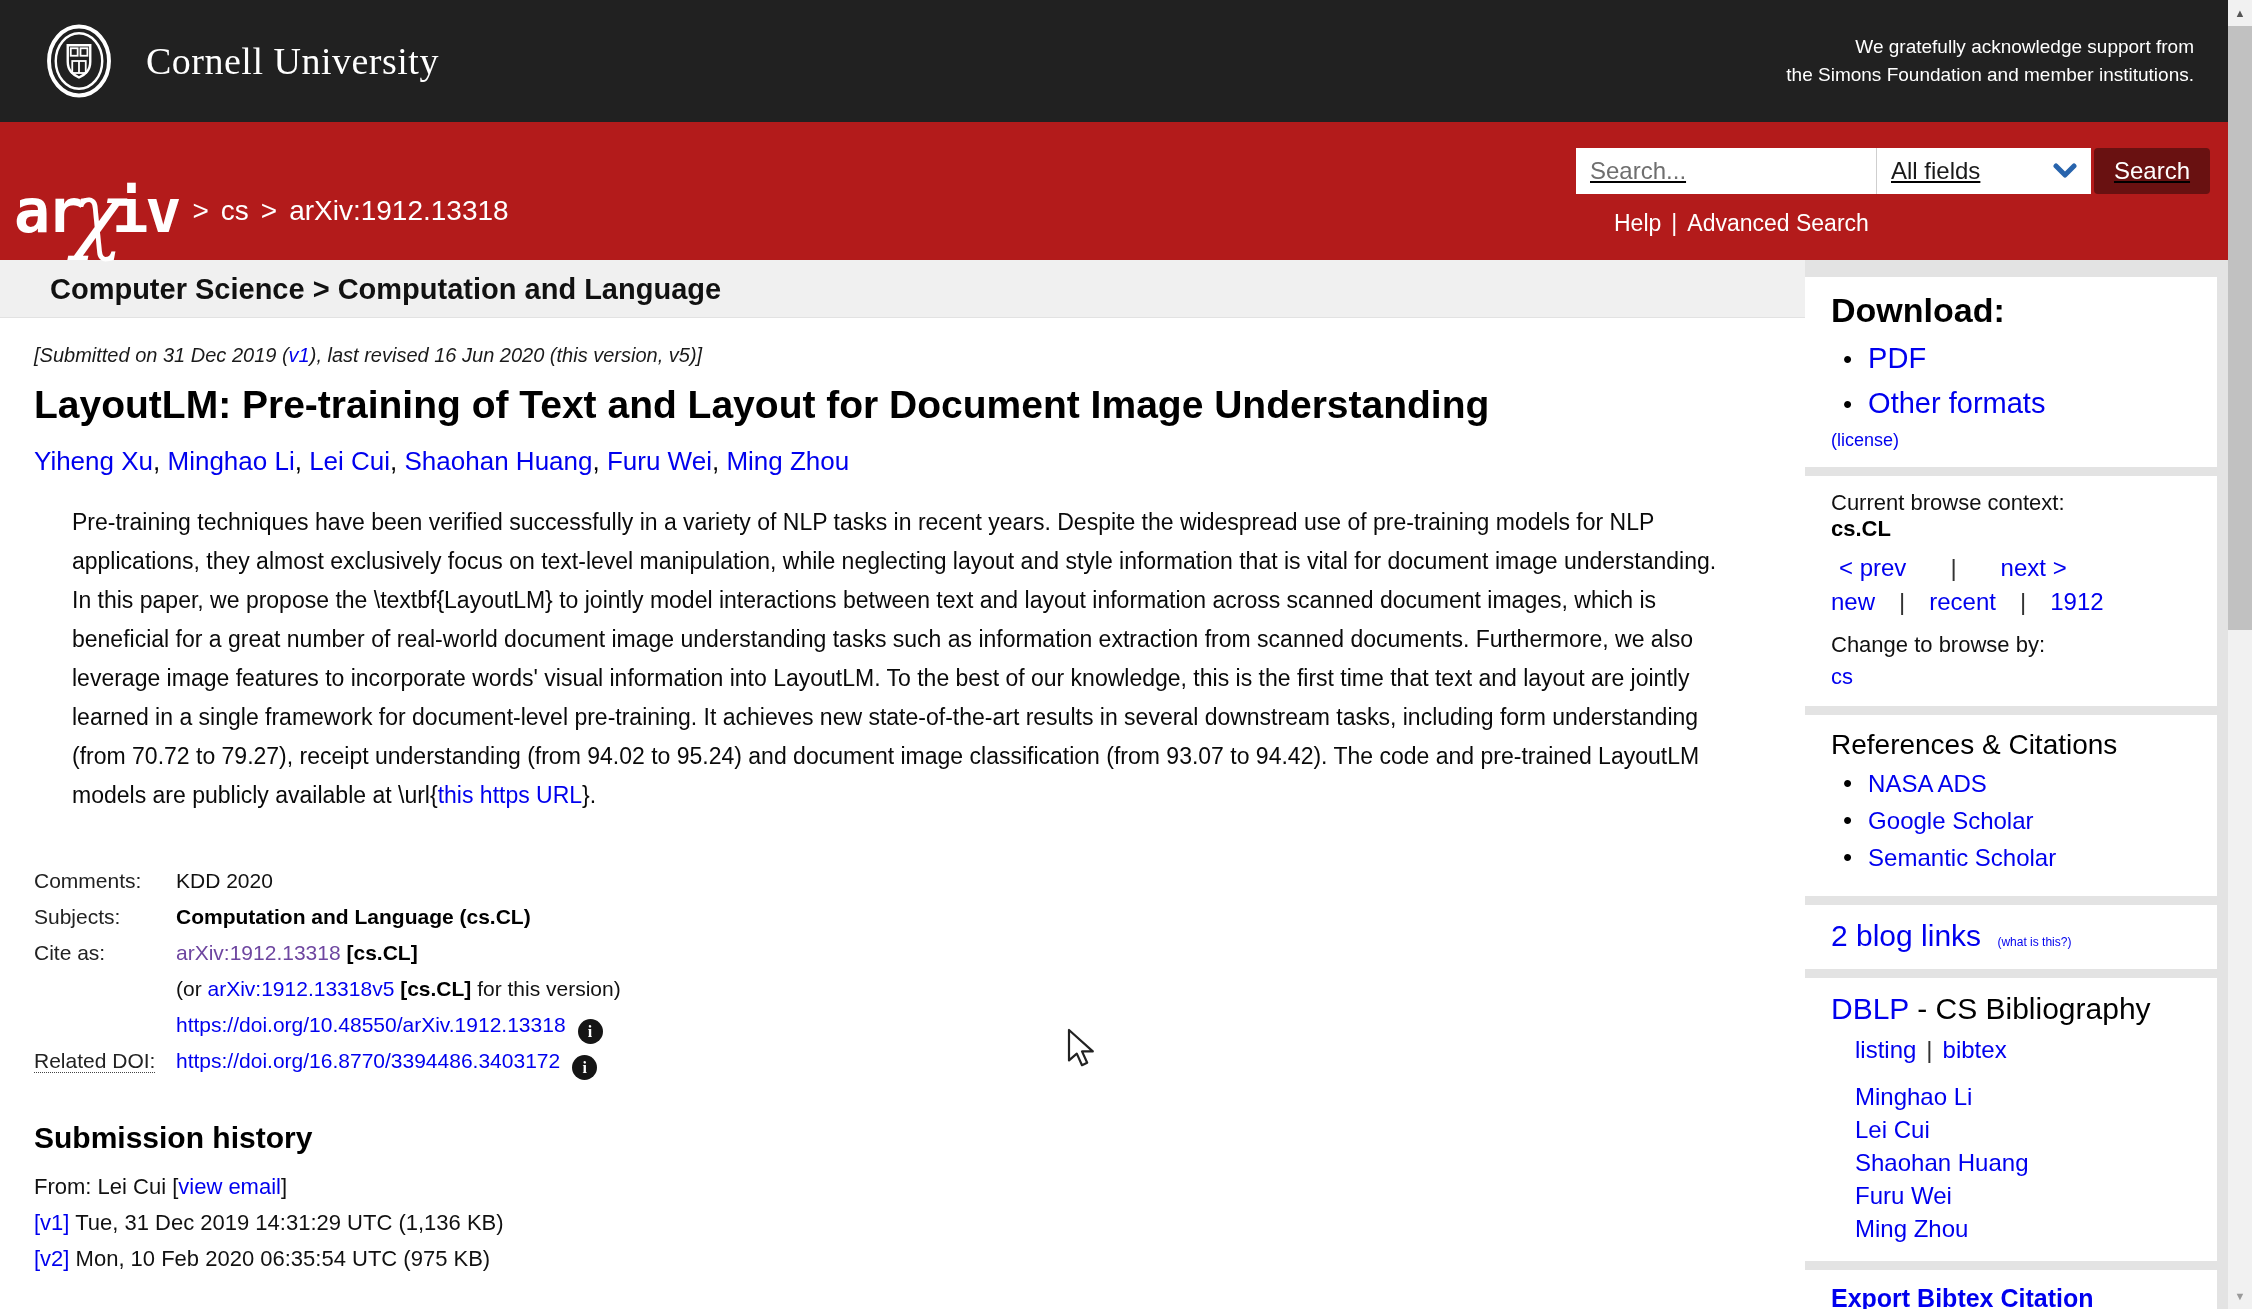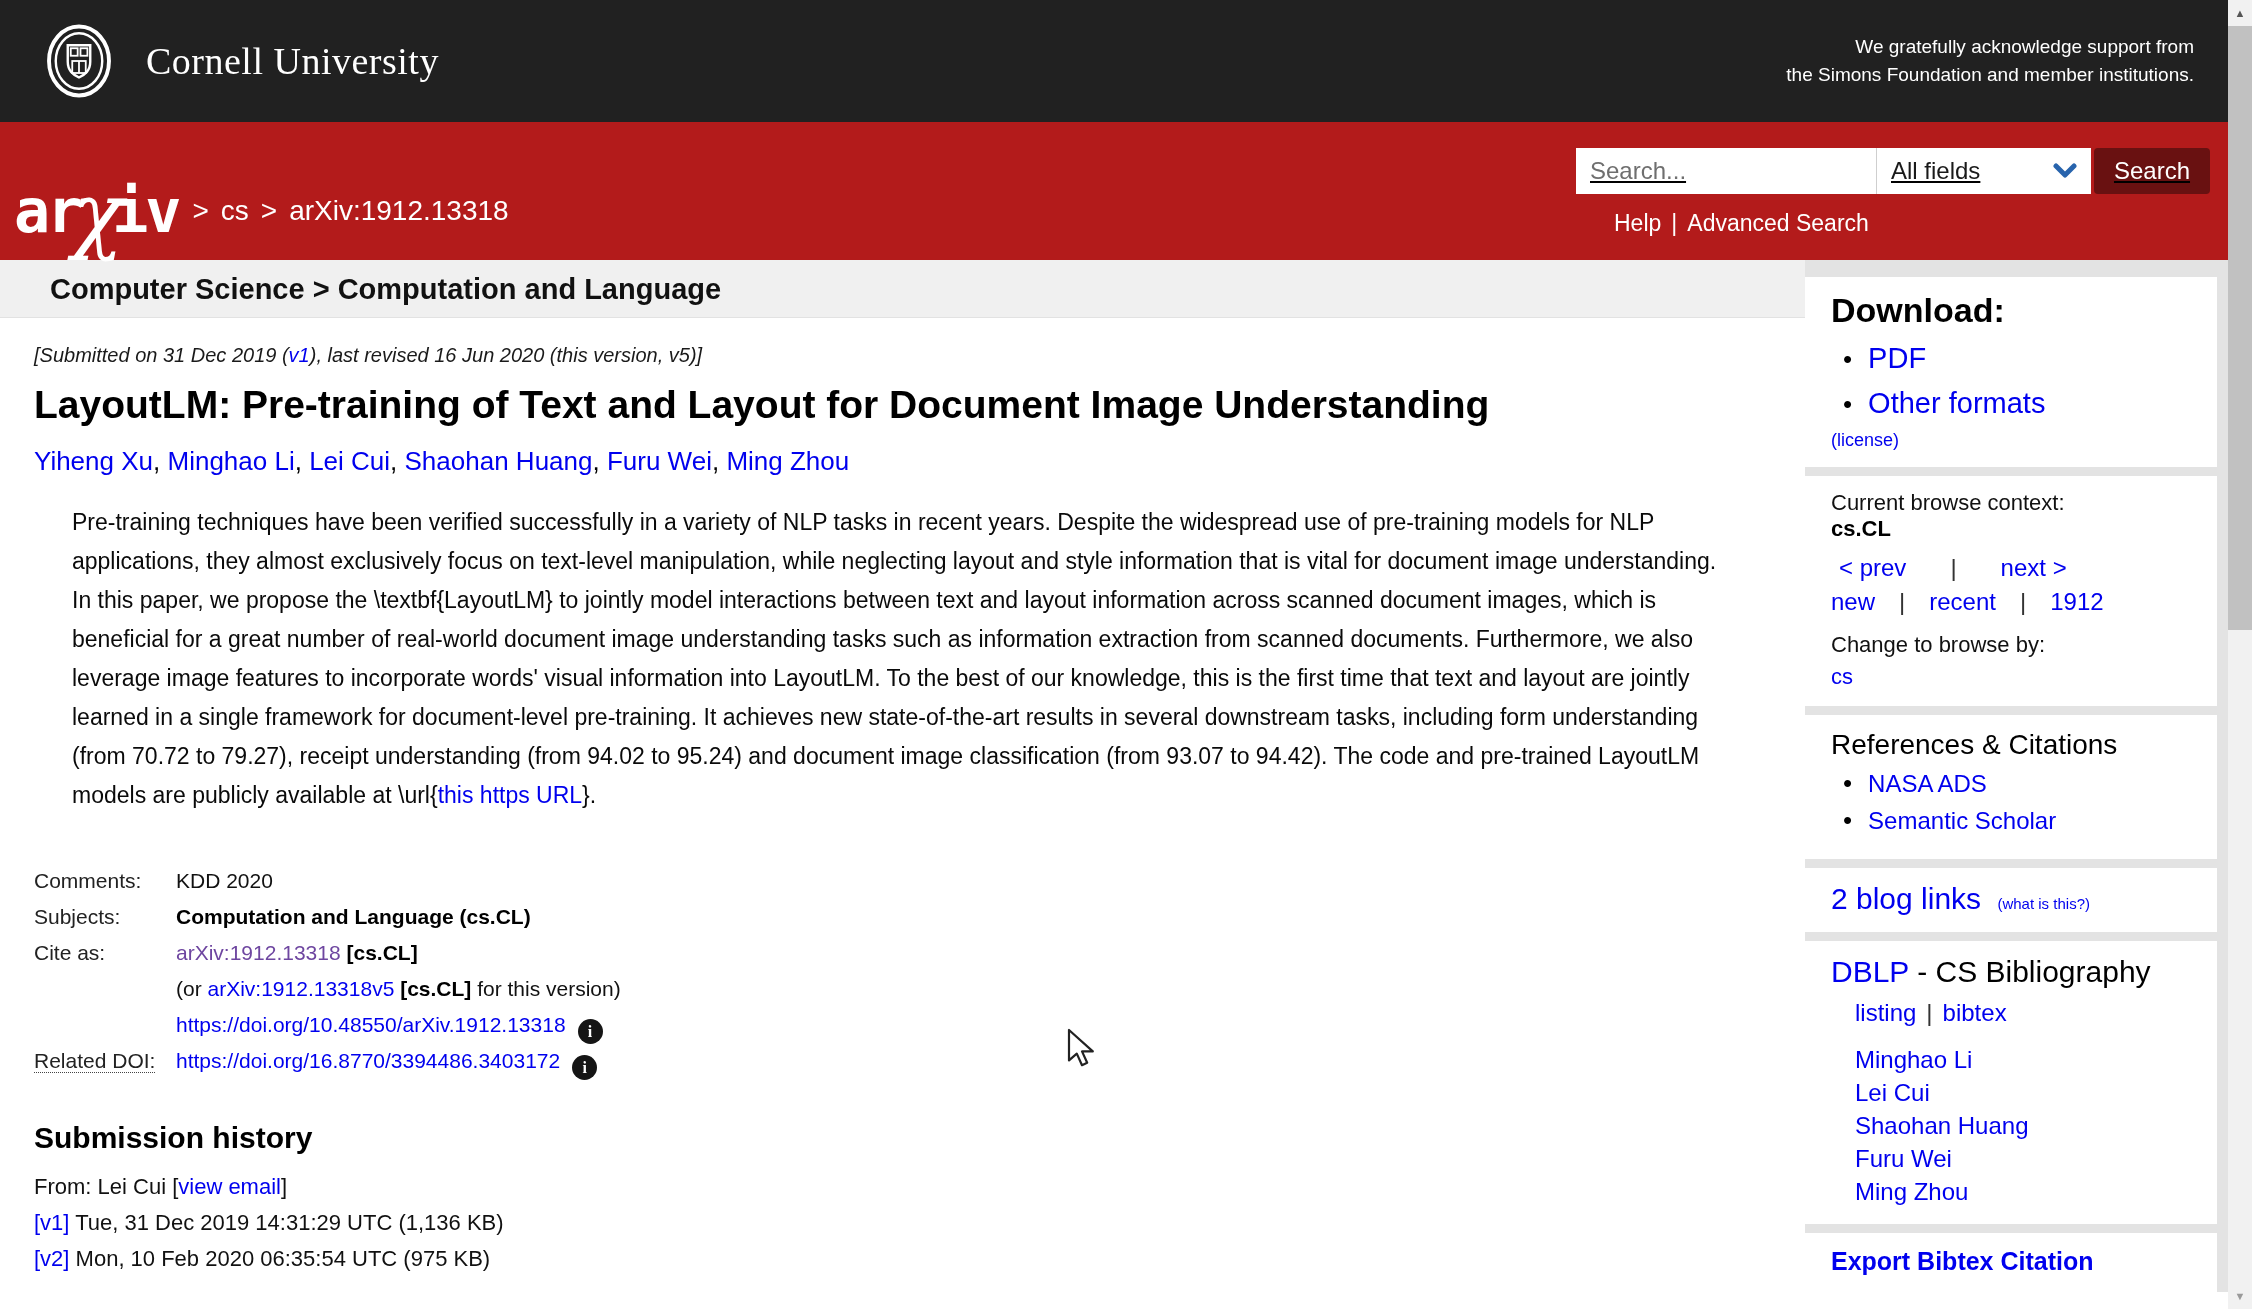--- a/index.html
+++ b/index.html
@@ -83,21 +83,21 @@
   .license { font-size:18px; margin-top:2px; }
   .ctx-label { font-size:22px; color:#111; }
   .ctx-cat { font-size:22px; font-weight:bold; margin-bottom:12px; }
   .ctx-nav { font-size:24px; margin:4px 0 6px 8px; display:flex; }
   .ctx-nav .pipe { color:#333; margin:0 44px; }
   .ctx-links { font-size:24px; margin-bottom:16px; display:flex; gap:24px; }
   .ctx-links .pipe { color:#333; }
   .refs-title { font-size:28px; color:#000; margin-bottom:4px; font-weight:normal; }
   .refs li { font-size:24px !important; line-height:37px !important; }
   .blog-line { font-size:30px; }
-  .blog-line .what { font-size:15px; margin-left:8px; }
+  .blog-line .what { font-size:12px; margin-left:8px; }
   .dblp-title { font-size:30px; color:#000; margin-bottom:10px; }
   .dblp-sub { font-size:24px; margin:0 0 16px 24px; display:flex; gap:10px; }
   .dblp-sub .pipe { color:#333; }
   .dblp-authors { margin-left:24px; display:flex; flex-direction:column; }
   .dblp-authors a { font-size:24px; line-height:33px; }
   .export-line { font-size:25px; font-weight:bold; }
 
   
   .scrollbar { position:absolute; right:0; top:0; width:24px; height:1309px; background:#f1f1f1; z-index:50; }
   .sb-arrow { position:absolute; left:0; width:24px; height:26px; display:flex; align-items:center;
@@ -258,20 +258,21 @@
           <a>1912</a>
         </div>
         <div class="ctx-label">Change to browse by:</div>
         <div style="margin-top:6px;"><a style="font-size:22px;">cs</a></div>
       </div>
 
       <div class="sbox">
         <h3 class="refs-title">References &amp; Citations</h3>
         <ul class="refs">
           <li><a>NASA ADS</a></li>
+          <li><a>Google Scholar</a></li>
           <li><a>Semantic Scholar</a></li>
         </ul>
       </div>
 
       <div class="sbox">
         <div class="blog-line">
           <a>2 blog links</a>
           <a class="what">(what is this?)</a>
         </div>
       </div>

